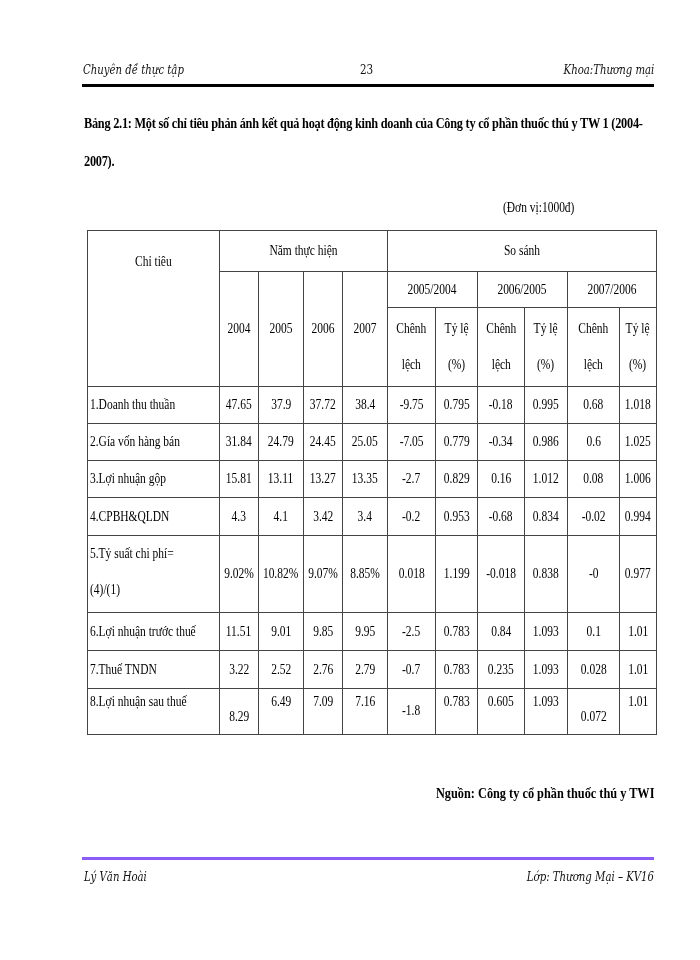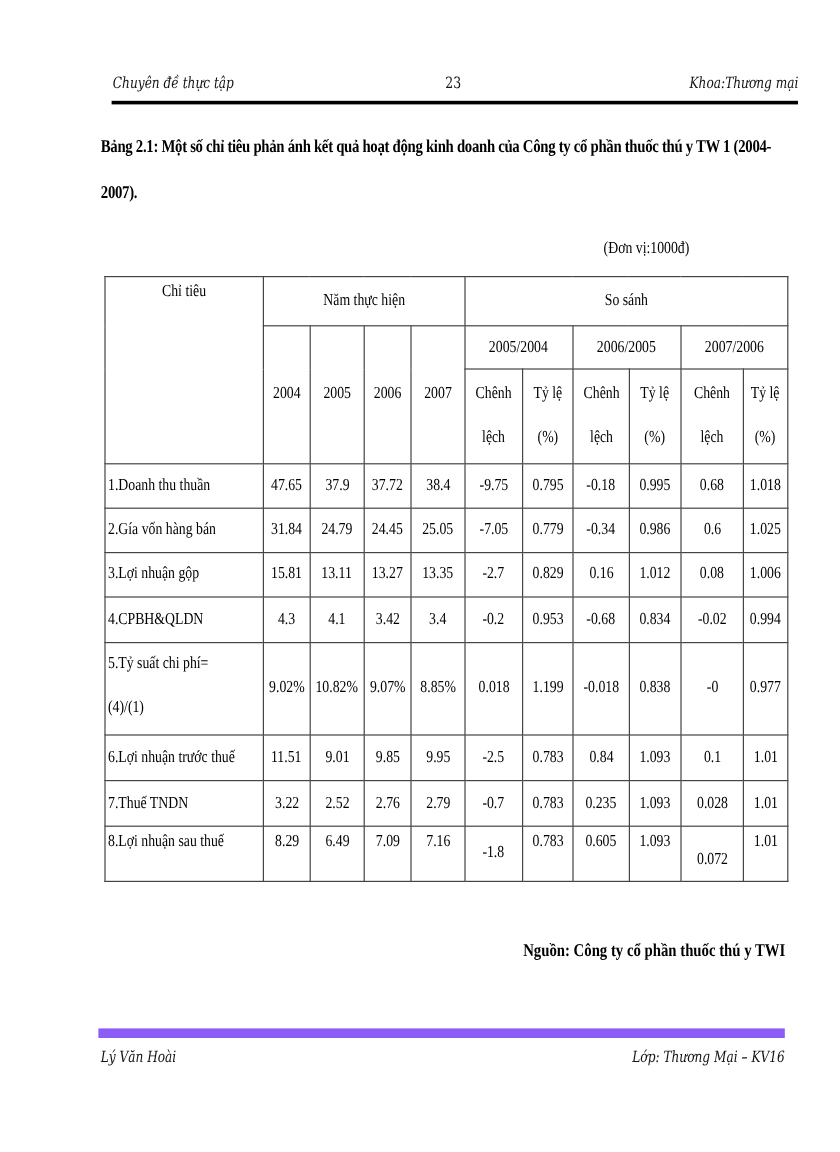--- a/index.html
+++ b/index.html
@@ -1,24 +1,24 @@
 <!DOCTYPE html>
 <html><head>
 <meta charset="utf-8">
 <style>
   html, body { margin: 0; padding: 0; background: #ffffff; }
   body { width: 700px; height: 960px; position: relative; overflow: hidden;
          font-family: "Liberation Serif", "DejaVu Serif", serif; color: #000; }
   .page-header, .page-footer { position: absolute; left: 82px; width: 572px; font-style: italic;
          font-family: "DejaVu Serif", "Liberation Serif", serif; font-size: 13px; color: #111; }
-  .page-header { top: 62px; height: 22px; border-bottom: 3px solid #000; margin-left: 11px; }
+  .page-header { top: 62px; height: 22px; border-bottom: 3px solid #000; }
   .page-header .left { position: absolute; left: 1px; top: 0; transform: scaleX(0.78); transform-origin: left; }
   .page-header .center { position: absolute; left: 278px; top: 0; font-style: normal; transform: scaleX(0.8); transform-origin: left; }
   .page-header .right { position: absolute; right: 0; top: 0; transform: scaleX(0.78); transform-origin: right; }
-  .page-footer { top: 857px; border-top: 8px solid #8b5cf6; padding-top: 9px; height: 24px; }
+  .page-footer { top: 857px; border-top: 3px solid #8b5cf6; padding-top: 9px; height: 24px; }
   .page-footer .left { position: absolute; left: 2px; top: 9px; transform: scaleX(0.78); transform-origin: left; }
   .page-footer .right { position: absolute; right: 0; top: 9px; transform: scaleX(0.78); transform-origin: right; }
 
   .caption { position: absolute; left: 84px; top: 104px; width: 574px; font-weight: bold;
              font-size: 15px; line-height: 38px; letter-spacing: -0.3px; }
   .caption span { display: inline-block; transform: scaleX(0.82); transform-origin: left; white-space: nowrap; }
   .unit { position: absolute; left: 503px; top: 200px; font-size: 14px; transform: scaleX(0.82); transform-origin: left; white-space: nowrap; }
 
   table.data { position: absolute; left: 87px; top: 230px; border-collapse: collapse;
                font-size: 14px; table-layout: fixed; }
@@ -57,21 +57,21 @@
       <col style="width:45px">
     <col style="width:48px">
       <col style="width:42px">
       <col style="width:47px">
       <col style="width:43px">
       <col style="width:52px">
       <col style="width:37px">
   </colgroup>
   <tbody>
       <tr style="height:41px">
-    <td rowspan="3" style="vertical-align:top;padding-top:5px"><span class="t">Chỉ tiêu</span></td>
+    <td rowspan="3" style="vertical-align:top;padding-top:23px"><span class="t">Chỉ tiêu</span></td>
     <td colspan="4"><span class="t">Năm thực hiện</span></td>
     <td colspan="6"><span class="t">So sánh</span></td>
   </tr>
   <tr style="height:36px">
     <td rowspan="2"><span class="t">2004</span></td>
     <td rowspan="2"><span class="t">2005</span></td>
     <td rowspan="2"><span class="t">2006</span></td>
     <td rowspan="2"><span class="t">2007</span></td>
     <td colspan="2"><span class="t">2005/2004</span></td>
     <td colspan="2"><span class="t">2006/2005</span></td>
@@ -172,21 +172,21 @@
     <td><span class="t">2.79</span></td>
     <td><span class="t">-0.7</span></td>
     <td><span class="t">0.783</span></td>
     <td><span class="t">0.235</span></td>
     <td><span class="t">1.093</span></td>
     <td><span class="t">0.028</span></td>
     <td><span class="t">1.01</span></td>
   </tr>
   <tr style="height:46px">
     <td class="lbl" style="vertical-align:top;padding-top:5px"><span class="t">8.Lợi nhuận sau thuế</span></td>
-    <td style="vertical-align:top;padding-top:5px"><span class="t">8.29</span></td>
+    <td style="vertical-align:top;padding-top:20px"><span class="t">8.29</span></td>
     <td style="vertical-align:top;padding-top:5px"><span class="t">6.49</span></td>
     <td style="vertical-align:top;padding-top:5px"><span class="t">7.09</span></td>
     <td style="vertical-align:top;padding-top:5px"><span class="t">7.16</span></td>
     <td style="vertical-align:top;padding-top:14px"><span class="t">-1.8</span></td>
     <td style="vertical-align:top;padding-top:5px"><span class="t">0.783</span></td>
     <td style="vertical-align:top;padding-top:5px"><span class="t">0.605</span></td>
     <td style="vertical-align:top;padding-top:5px"><span class="t">1.093</span></td>
     <td style="vertical-align:top;padding-top:20px"><span class="t">0.072</span></td>
     <td style="vertical-align:top;padding-top:5px"><span class="t">1.01</span></td>
   </tr>

